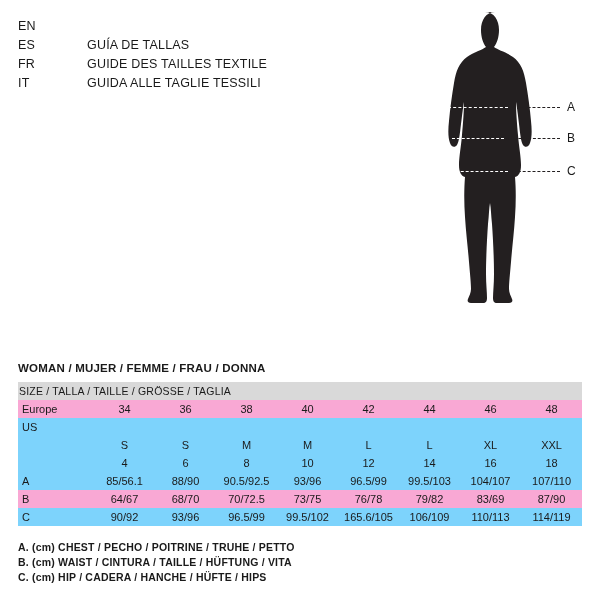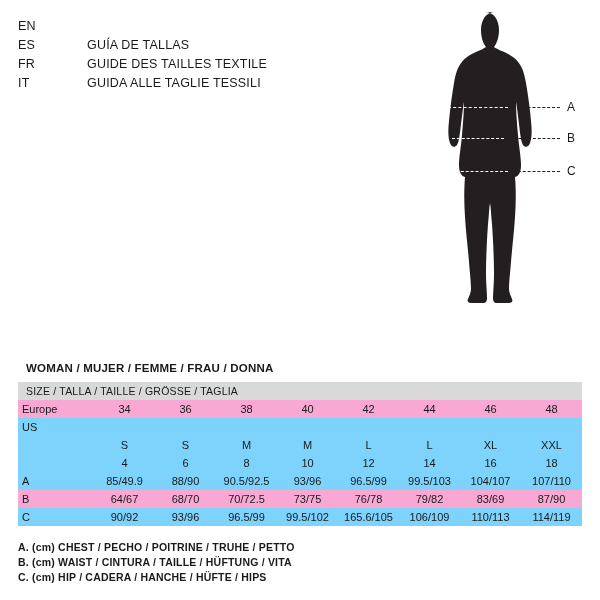--- a/index.html
+++ b/index.html
@@ -75,21 +75,20 @@
 
   
   .woman-caption {
     position: absolute;
     left: 18px;
     top: 362px;
     font-size: 11.5px;
     font-weight: bold;
     letter-spacing: 0.2px;
     color: #1a1a1a;
-    margin-left: 8px;
   }
 
   
   .table-wrap {
     position: absolute;
     left: 18px;
     top: 382px;
     width: 564px;
   }
   table.size-table {
@@ -107,21 +106,21 @@
     white-space: nowrap;
   }
   table.size-table td.rowhead {
     text-align: left;
     padding-left: 4px;
   }
   tr.head-row td {
     background: #d9d9d9;
     font-weight: normal;
     text-align: left;
-    padding-left: 8px;
+    padding-left: 1px;
     font-size: 10.5px;
     letter-spacing: 0.2px;
   }
   tr.shade td { background: #7dd3fc; }
   tr.plain td { background: #f9a8d4; }
 
   
   .legend {
     position: absolute;
     left: 18px;
@@ -287,21 +286,21 @@
           <td>10</td>
           <td>12</td>
           <td>14</td>
           <td>16</td>
           <td>18</td>
         </tr>
 
 
         <tr class="shade">
           <td class="rowhead">A</td>
-          <td>85/49.9</td>
+          <td>85/56.1</td>
           <td>88/90</td>
           <td>90.5/92.5</td>
           <td>93/96</td>
           <td>96.5/99</td>
           <td>99.5/103</td>
           <td>104/107</td>
           <td>107/110</td>
         </tr>
 
         <tr class="plain">

